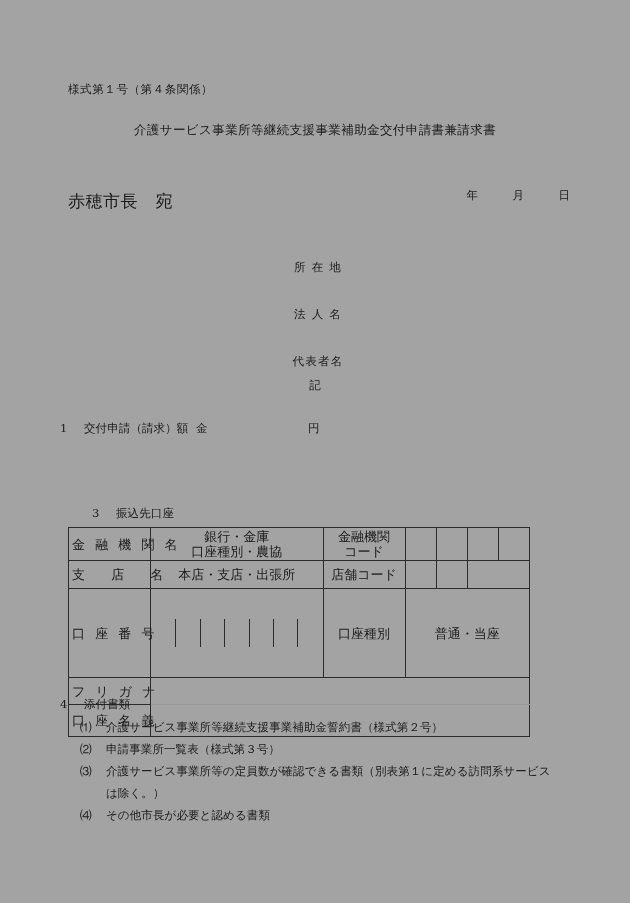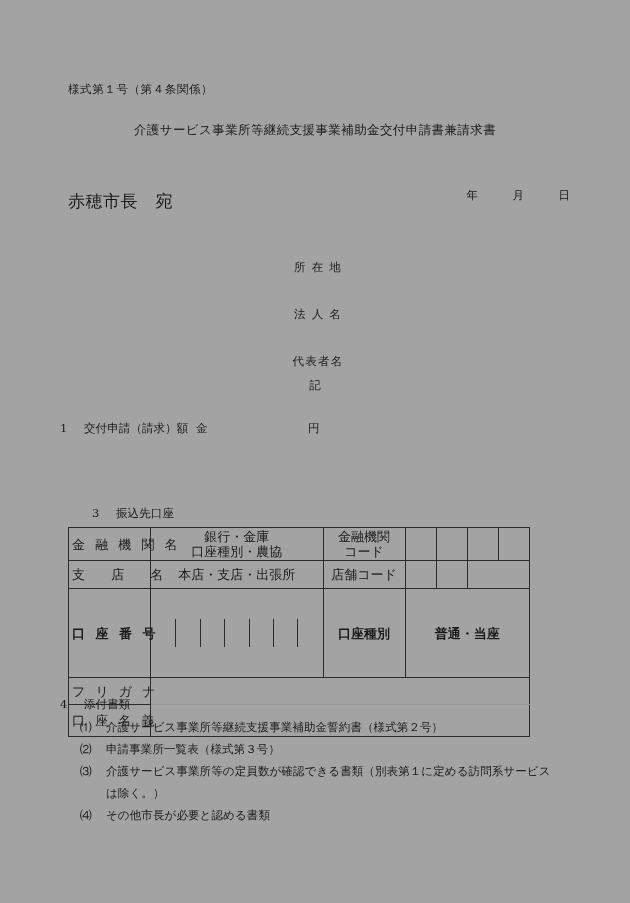--- a/index.html
+++ b/index.html
@@ -124,21 +124,21 @@
     vertical-align: middle;
     white-space: pre;
     line-height: 15px;
   }
   .lbl {
     letter-spacing: 3px;
     padding-left: 3px !important;
   }
   .r1 { height: 33px; }
   .r2 { height: 28px; }
-  .r3 { height: 30px; font-weight: bold; }
+  .r3 { height: 30px; }
   .r4 { height: 27px; }
   .r5 { height: 32px; }
 
   .soft-top { border-top: 1px solid #9a9a9a !important; }
   .soft-bottom { border-bottom: 1px solid #9a9a9a !important; }
 
   .two-line { line-height: 14px; }
 
   
   .att-list {

